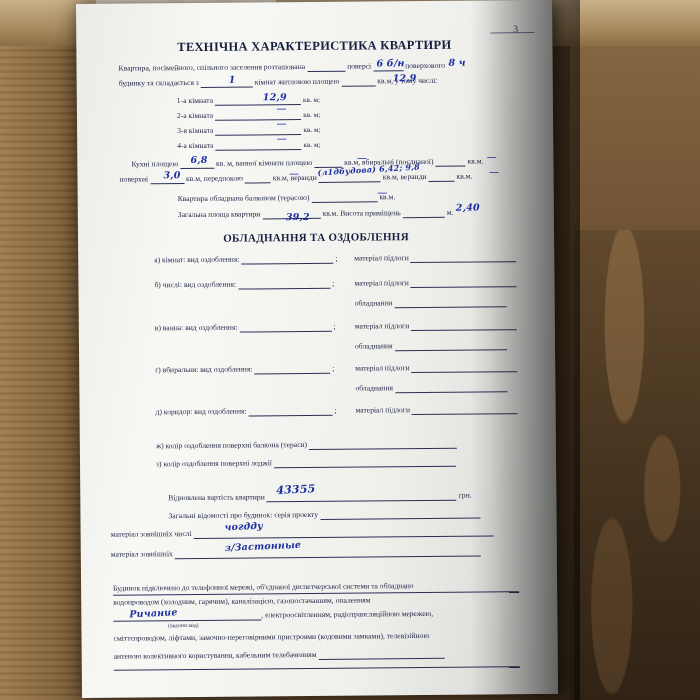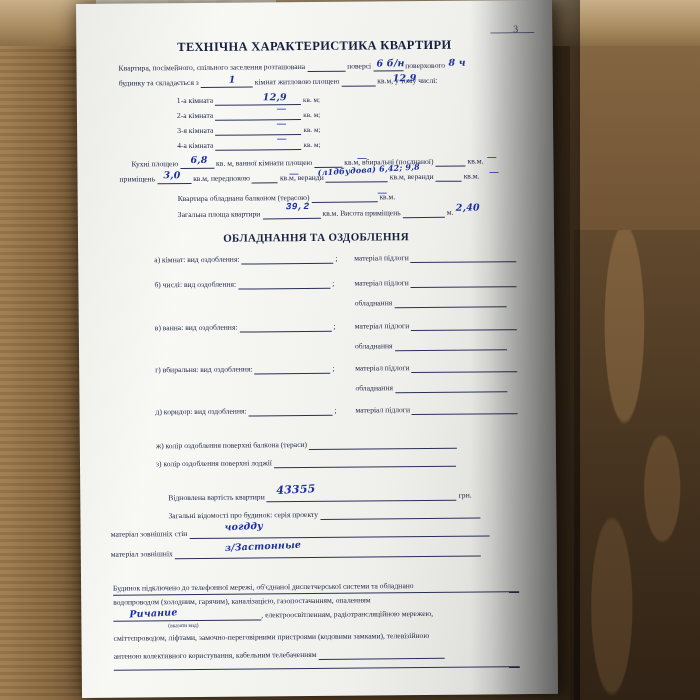--- a/index.html
+++ b/index.html
@@ -173,21 +173,21 @@
         <span class="fill" style="width:28px;"></span>
         <span class="lbl">кв.м, вбиральні (поєднаної)</span>
         <span class="fill" style="width:30px;"></span>
         <span class="lbl">кв.м.</span>
       </div>
       <div class="hw md" style="left:113px;top:151px;">6,8</div>
       <div class="dash" style="left:280px;top:150px;">—</div>
       <div class="dash" style="left:410px;top:150px;">—</div>
 
       <div class="row" style="left:42px;top:171px;">
-        <span class="lbl">приміщень</span>
+        <span class="lbl">поверхні</span>
         <span class="fill" style="width:34px;"></span>
         <span class="lbl">кв.м, передпокою</span>
         <span class="fill" style="width:26px;"></span>
         <span class="lbl">кв.м, веранди</span>
         <span class="fill" style="width:62px;"></span>
         <span class="lbl">кв.м, веранди</span>
         <span class="fill" style="width:26px;"></span>
         <span class="lbl">кв.м.</span>
       </div>
       <div class="hw md" style="left:86px;top:166px;">3,0</div>
@@ -202,21 +202,21 @@
       </div>
       <div class="dash" style="left:300px;top:185px;">—</div>
 
       <div class="row" style="left:100px;top:207px;">
         <span class="lbl">Загальна площа квартири</span>
         <span class="fill" style="width:58px;"></span>
         <span class="lbl">кв.м. Висота приміщень</span>
         <span class="fill" style="width:42px;"></span>
         <span class="lbl">м.</span>
       </div>
-      <div class="hw md" style="left:208px;top:199px;font-family:Liberation Mono, monospace;">39,2</div>
+      <div class="hw md" style="left:208px;top:209px;">39,2</div>
       <div class="hw md" style="left:378px;top:201px;">2,40</div>
 
       <h2 class="sect" style="top:228px;">ОБЛАДНАННЯ ТА ОЗДОБЛЕННЯ</h2>
 
       <div class="row" style="left:76px;top:252px;">
         <span class="lbl">а) кімнат: вид оздоблення:</span>
         <span class="fill" style="width:92px;"></span>
         <span class="lbl">;</span>
       </div>
       <div class="row" style="left:276px;top:252px;">
@@ -291,21 +291,21 @@
         <span class="lbl">грн.</span>
       </div>
       <div class="hw lg rot2" style="left:196px;top:481px;">43355</div>
 
       <div class="row" style="left:88px;top:508px;">
         <span class="lbl">Загальні відомості про будинок: серія проекту</span>
         <span class="fill" style="width:160px;"></span>
       </div>
 
       <div class="row" style="left:30px;top:526px;">
-        <span class="lbl">матеріал зовнішніх стін</span>
+        <span class="lbl">матеріал зовнішніх числі</span>
         <span class="fill" style="width:300px;"></span>
       </div>
       <div class="hw md rot2" style="left:144px;top:518px;">чогдду</div>
 
       <div class="row" style="left:30px;top:546px;">
         <span class="lbl">матеріал зовнішніх</span>
         <span class="fill" style="width:306px;"></span>
       </div>
       <div class="hw md rot2" style="left:144px;top:538px;">з/Застонные</div>
 

